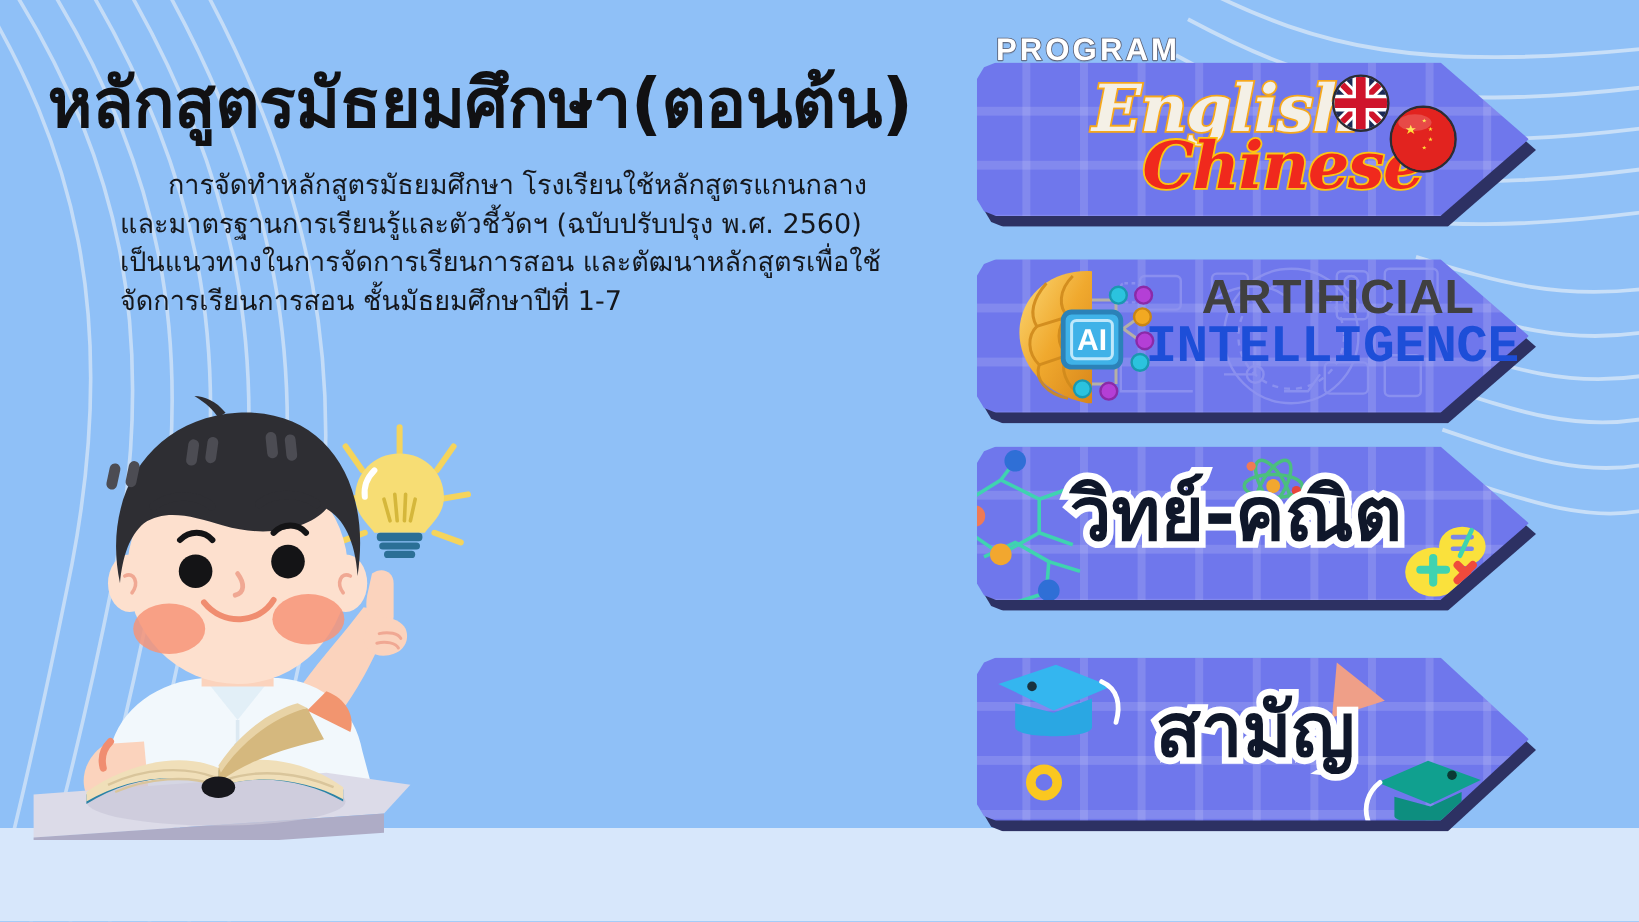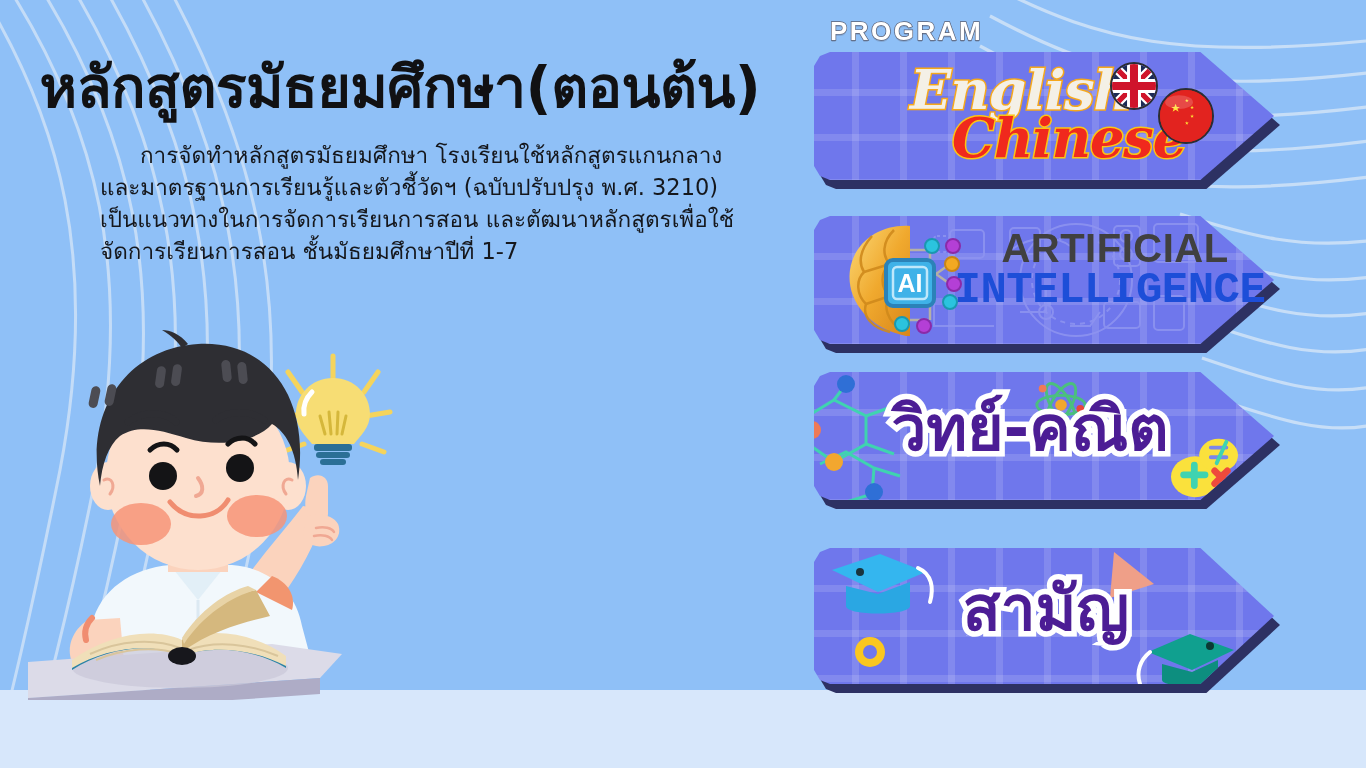--- a/index.html
+++ b/index.html
@@ -35,21 +35,21 @@
   }
   .body-text .ln{display:block;white-space:nowrap;}
   .body-text .ln:first-child{text-indent:40px;}
 
   
   .illustration{position:absolute;left:20px;top:300px;width:430px;height:400px;}
 
   
   .right-col{position:absolute;left:806px;top:0;width:560px;height:768px;}
   .program-label{
-    position:absolute;left:24px;top:16px;
+    position:absolute;left:24px;top:26px;
     font-size:26px;font-weight:700;letter-spacing:2.5px;color:#ffffff;
     font-family:"Liberation Sans",sans-serif;
     -webkit-text-stroke:1.4px #5a5f73;
     paint-order:stroke fill;
     text-shadow:0 2px 0 rgba(90,95,115,.25);
   }
 
   .banner{position:absolute;left:8px;width:460px;}
   .banner .shadow{
     position:absolute;left:6px;top:9px;width:100%;height:100%;
@@ -108,21 +108,21 @@
   .ai-line2{
     position:absolute;left:140px;top:52px;width:312px;text-align:center;
     font-family:Liberation Mono, monospace;font-weight:700;font-size:44px;
     color:#1d4ed8;letter-spacing:-0.5px;line-height:1;
   }
 
   
   .thai-word{
     position:absolute;left:0;width:404px;text-align:center;
     font-family:"DejaVu Sans","Liberation Sans",sans-serif;
-    font-weight:700;font-size:62px;color:#4c1d95;
+    font-weight:700;font-size:62px;color:#0f172a;
     -webkit-text-stroke:11px #ffffff;paint-order:stroke fill;
     line-height:1;
   }
   #word-scimath{top:26px;left:14px;}
   #word-general{top:30px;left:30px;}
 </style>
 </head>
 <body>
 
 <div class="stage">
@@ -159,21 +159,21 @@
     </g>
   </svg>
   <div class="bottom-band"></div>
 
   <div class="left-col">
 
     <div class="title">หลักสูตรมัธยมศึกษา(ตอนต้น)</div>
 
     <div class="body-text">
       <span class="ln">การจัดทำหลักสูตรมัธยมศึกษา โรงเรียนใช้หลักสูตรแกนกลาง</span>
-      <span class="ln">และมาตรฐานการเรียนรู้และตัวชี้วัดฯ (ฉบับปรับปรุง พ.ศ. 3210)</span>
+      <span class="ln">และมาตรฐานการเรียนรู้และตัวชี้วัดฯ (ฉบับปรับปรุง พ.ศ. 2560)</span>
       <span class="ln">เป็นแนวทางในการจัดการเรียนการสอน และตัฒนาหลักสูตรเพื่อใช้</span>
       <span class="ln">จัดการเรียนการสอน ชั้นมัธยมศึกษาปีที่ 1-7</span>
     </div>
 
     <svg class="illustration" viewBox="0 0 430 400">
 
       <g stroke="#f5d45c" stroke-width="5" stroke-linecap="round">
         <line x1="313" y1="56" x2="313" y2="80"></line>
         <line x1="268" y1="72" x2="282" y2="92"></line>
         <line x1="358" y1="72" x2="344" y2="92"></line>

